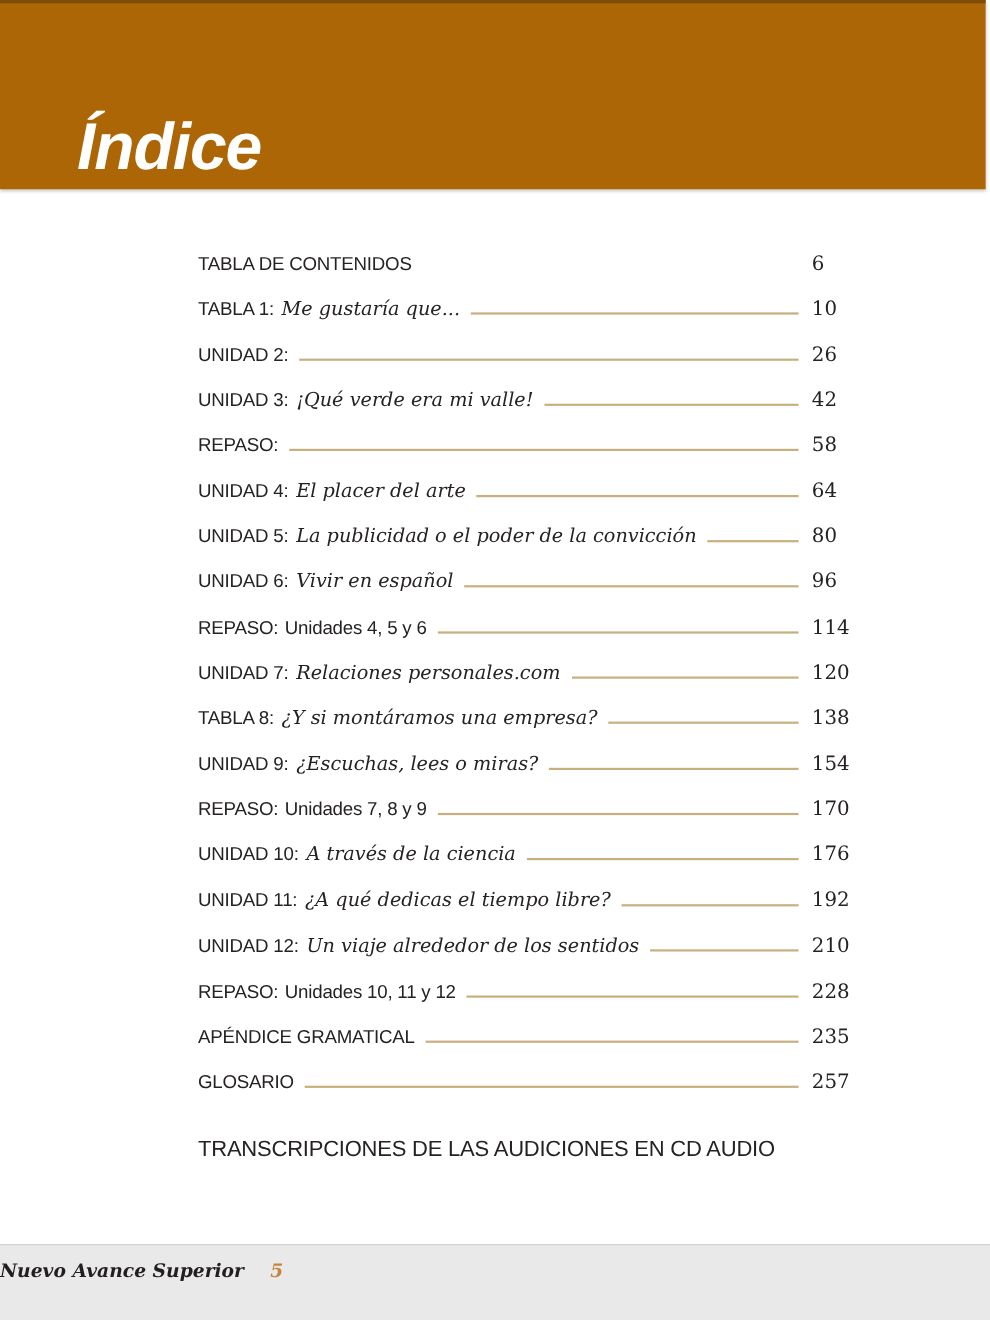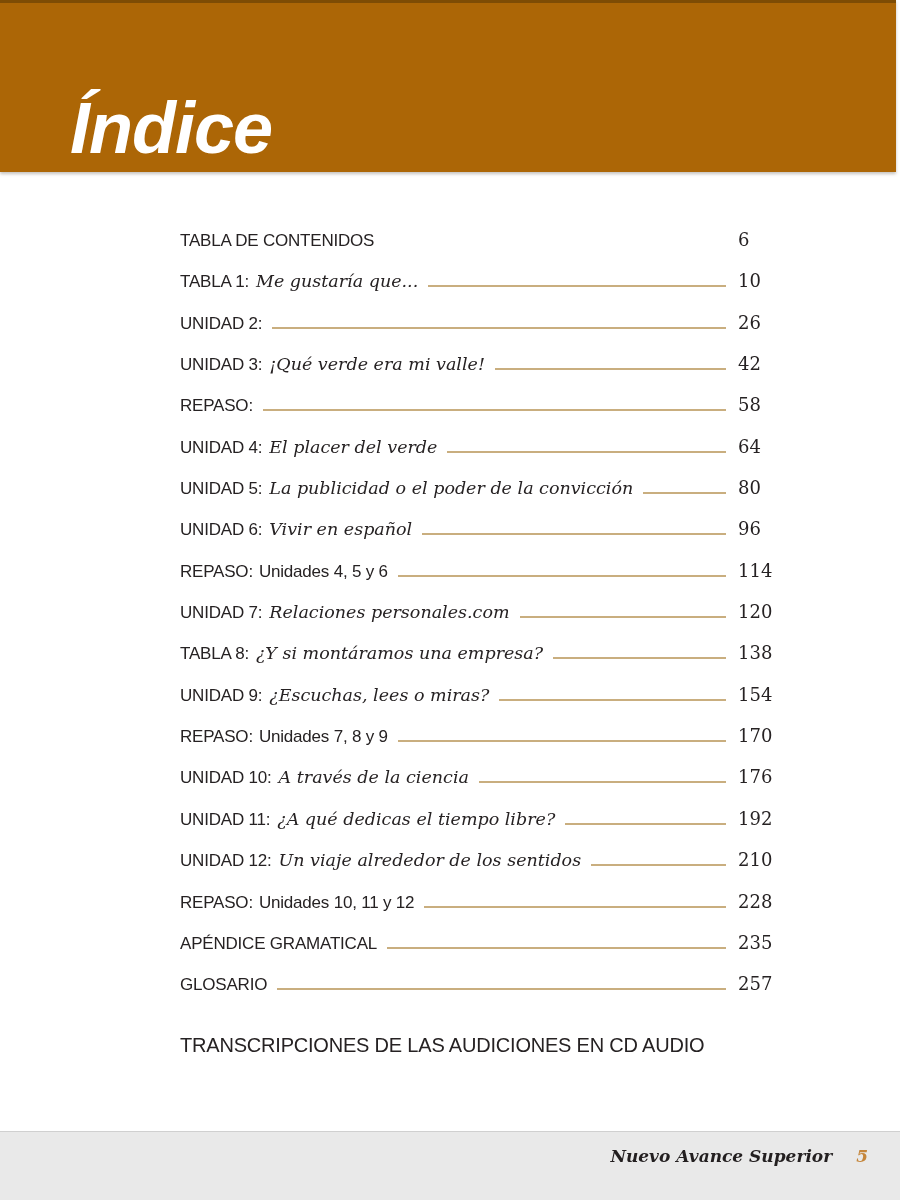--- a/index.html
+++ b/index.html
@@ -25,21 +25,21 @@
     width:896px;height:172px;
     background:var(--band);
     border-top:3px solid var(--band-top-edge);
     box-shadow:0 2px 3px rgba(90,80,70,0.35);
   }
   .band h1{
     position:absolute;left:70px;bottom:8px;
     margin:0;
     font-family:"Liberation Sans", sans-serif;
     font-style:italic;font-weight:bold;
-    font-size:72px;line-height:1;
+    font-size:60px;line-height:1;
     color:#ffffff;
     letter-spacing:-1px;
   }
   
   .toc{
     position:absolute;top:172px;left:180px;
     width:600px;
     padding-top:47px;
   }
   .toc-row{
@@ -92,21 +92,20 @@
     letter-spacing:-0.2px;
     color:var(--text);
     white-space:pre;
   }
   
   .page-footer{
     position:absolute;left:0;bottom:0;
     width:900px;height:69px;
     background:var(--footer-bg);
     border-top:1px solid #d0d0d0;
-    text-align:right;
     padding:14px 32px 0 0;
   }
   .page-footer .book{
     font-family:"DejaVu Serif", serif;
     font-style:italic;font-weight:bold;
     font-size:17px;
     color:#231f20;
   }
   .page-footer .pnum{
     font-family:"DejaVu Serif", serif;
@@ -155,21 +154,21 @@
   </div>
 
   <div class="toc-row">
     <span class="label">REPASO:</span>
     <span class="leader"></span>
     <span class="page">58</span>
   </div>
 
   <div class="toc-row">
     <span class="label">UNIDAD 4:</span>
-    <span class="title">El placer del verde</span>
+    <span class="title">El placer del arte</span>
     <span class="leader"></span>
     <span class="page">64</span>
   </div>
 
   <div class="toc-row">
     <span class="label">UNIDAD 5:</span>
     <span class="title">La publicidad o el poder de la convicción</span>
     <span class="leader"></span>
     <span class="page">80</span>
   </div>

